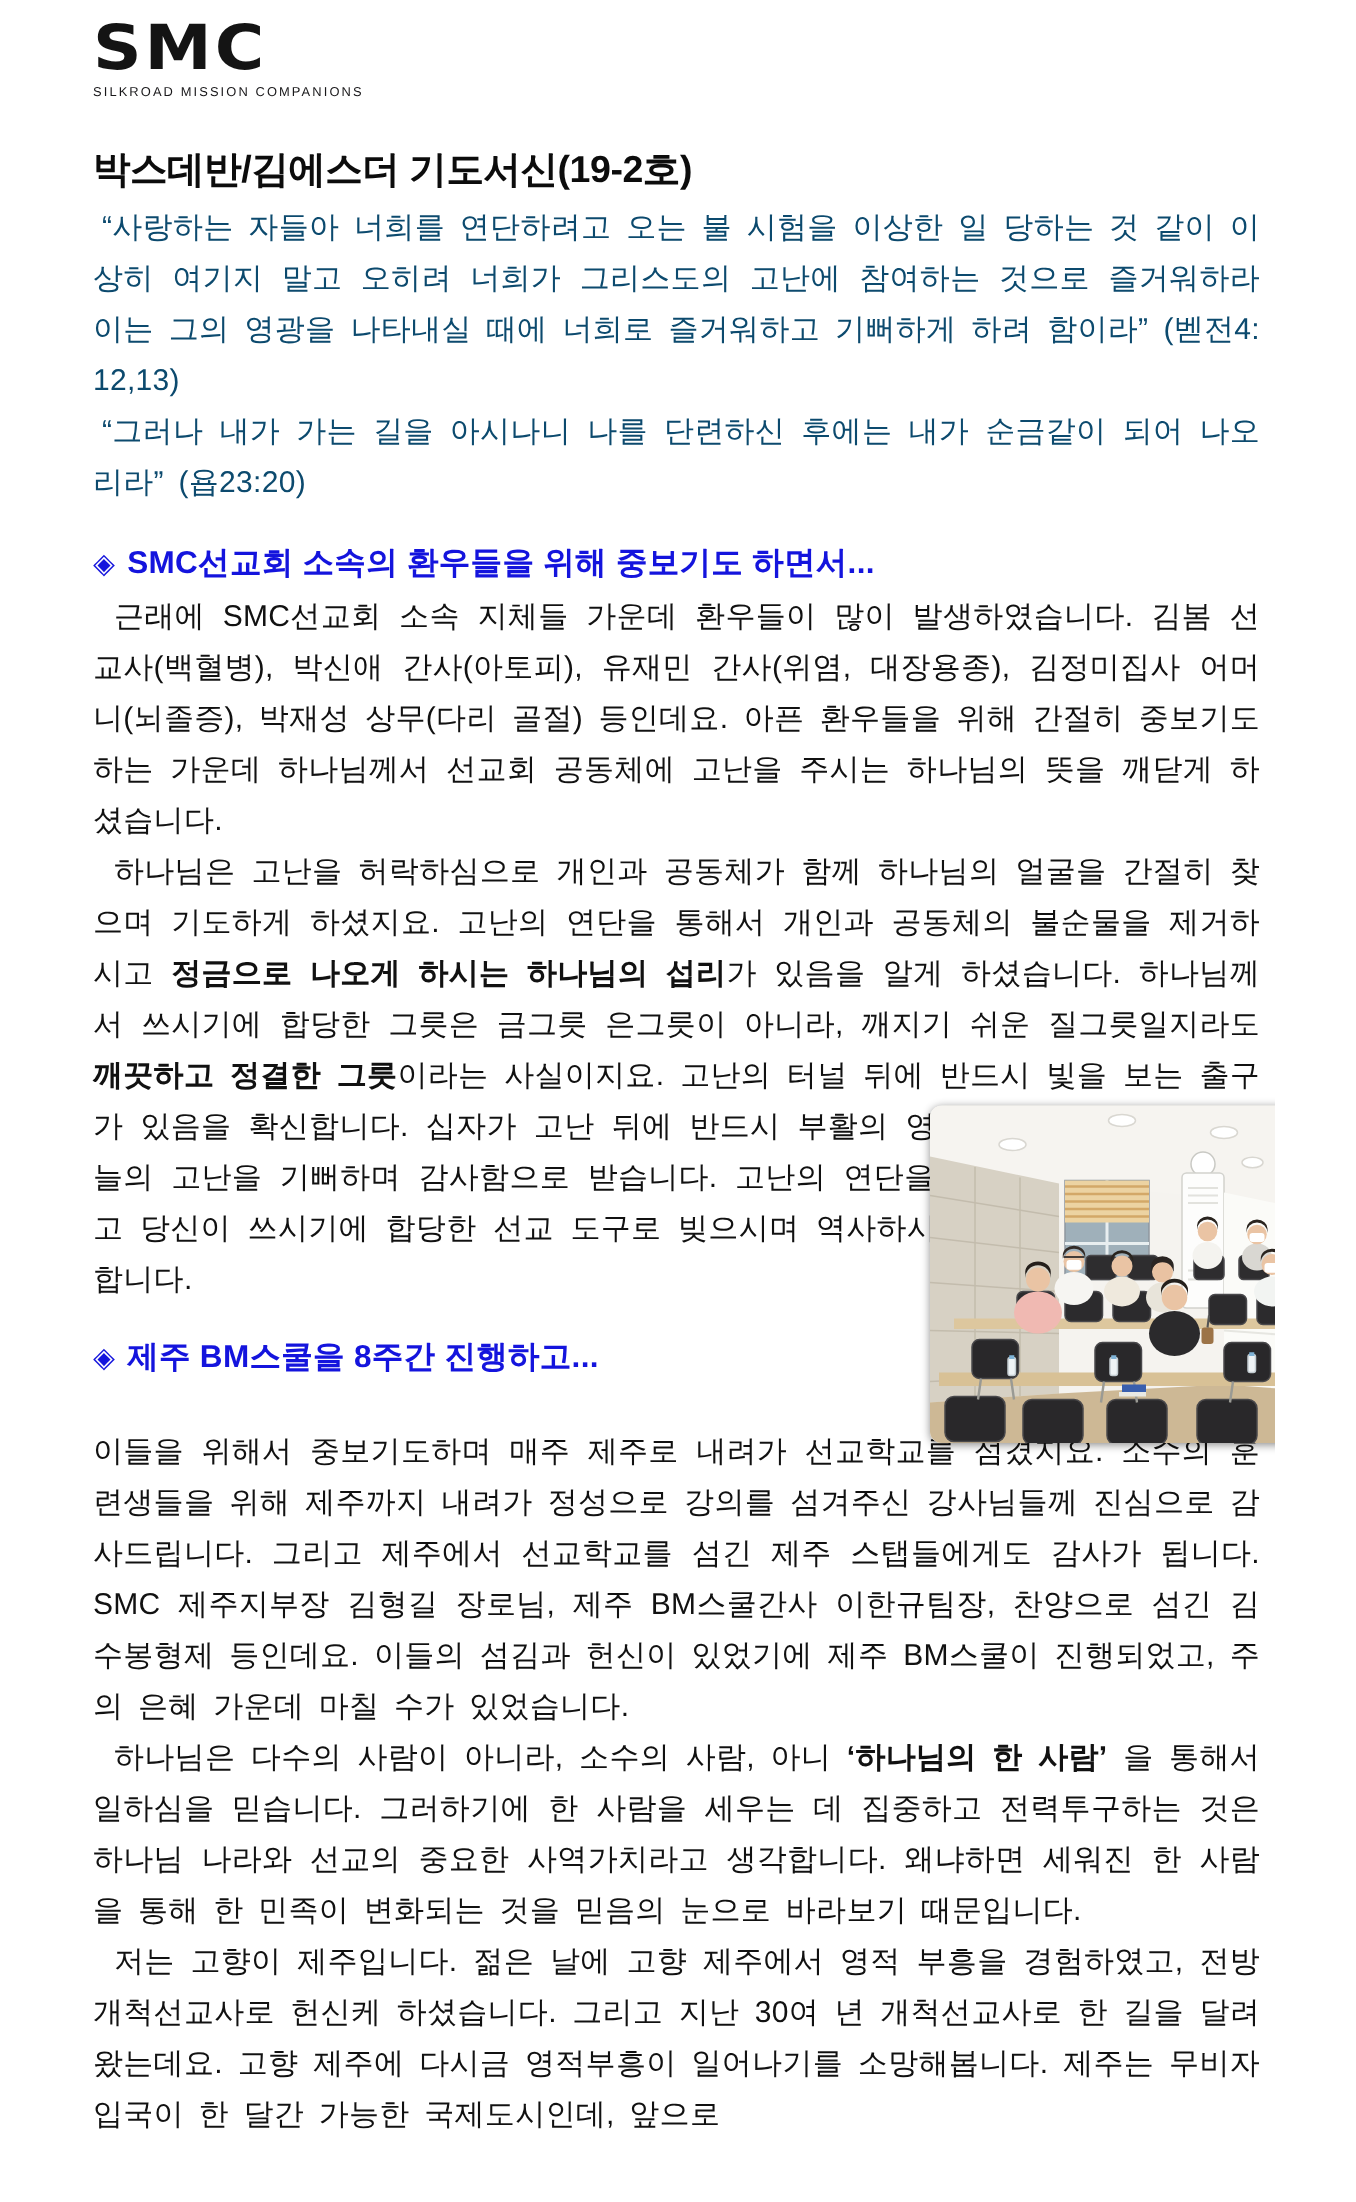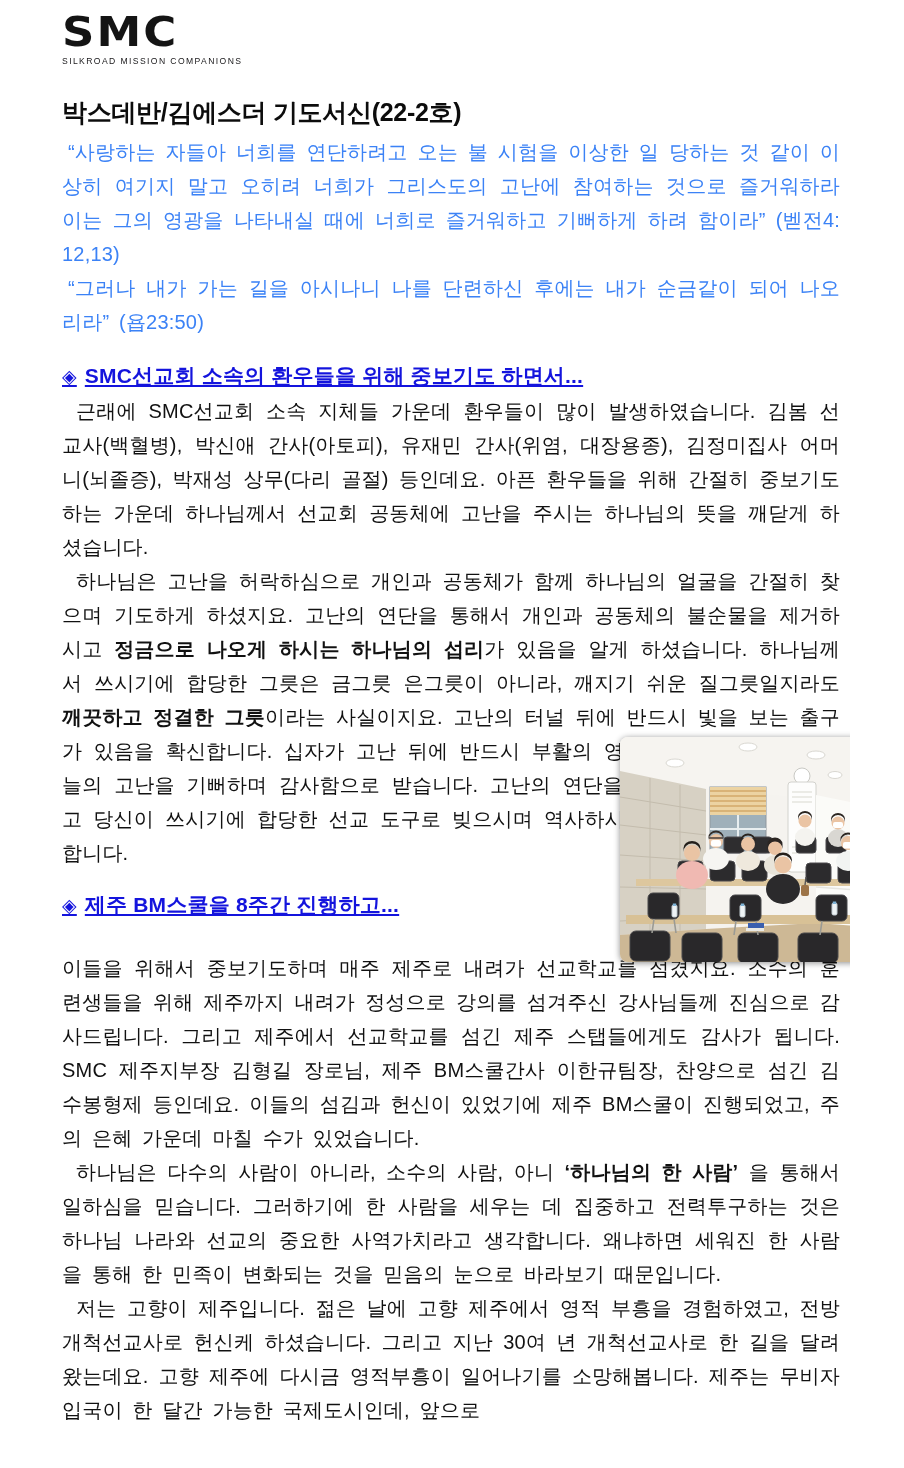--- a/index.html
+++ b/index.html
@@ -35,29 +35,28 @@
     margin:30px 10px 6px 8px;
     font-size:25px;font-weight:bold;color:#0c0c0c;letter-spacing:-0.3px;
   }
   
   .txt{
     margin:0 10px 0 8px;
     font-size:20px;line-height:34px;
     text-align:justify;word-break:break-all;
     letter-spacing:0.2px;word-spacing:4px;
   }
-  .verse{color:#3b82f6;text-indent:6px;}
+  .verse{color:#0c4a6e;text-indent:6px;}
   .indent{text-indent:14px;}
   .b{font-weight:bold;}
   
   .sec-heading{
     margin:20px 10px 2px 8px;
     font-size:21px;line-height:30px;font-weight:bold;color:#1414dd;
     letter-spacing:0.2px;
-    text-decoration:underline;
   }
   .diamond-icon{font-size:19px;margin-right:8px;color:#1414dd;}
   .gap-top{margin-top:22px;}
   
   .figure{
     position:absolute;left:566px;top:737px;width:331px;
   }
   .photo-frame{
     width:331px;height:225px;border-radius:8px;overflow:hidden;
     box-shadow:0 1px 6px rgba(0,0,0,0.45);
@@ -77,24 +76,24 @@
 
 <div class="page">
 
   <div class="header">
     <div class="logo-block">
       <div class="logo-text">SMC</div>
       <div class="logo-sub">SILKROAD MISSION COMPANIONS</div>
     </div>
   </div>
 
-  <div class="doc-title">박스데반/김에스더 기도서신(22-2호)</div>
+  <div class="doc-title">박스데반/김에스더 기도서신(19-2호)</div>
 
   <p class="txt verse">“사랑하는 자들아 너희를 연단하려고 오는 불 시험을 이상한 일 당하는 것 같이 이상히 여기지 말고 오히려 너희가 그리스도의 고난에 참여하는 것으로 즐거워하라 이는 그의 영광을 나타내실 때에 너희로 즐거워하고 기뻐하게 하려 함이라” (벧전4:12,13)</p>
-  <p class="txt verse">“그러나 내가 가는 길을 아시나니 나를 단련하신 후에는 내가 순금같이 되어 나오리라” (욥23:50)</p>
+  <p class="txt verse">“그러나 내가 가는 길을 아시나니 나를 단련하신 후에는 내가 순금같이 되어 나오리라” (욥23:20)</p>
 
   <div class="sec-heading gap-top">
     <span class="diamond-icon">◈</span><span>SMC선교회 소속의 환우들을 위해 중보기도 하면서...</span>
   </div>
   <p class="txt indent">근래에 SMC선교회 소속 지체들 가운데 환우들이 많이 발생하였습니다. 김봄 선교사(백혈병), 박신애 간사(아토피), 유재민 간사(위염, 대장용종), 김정미집사 어머니(뇌졸증), 박재성 상무(다리 골절) 등인데요. 아픈 환우들을 위해 간절히 중보기도하는 가운데 하나님께서 선교회 공동체에 고난을 주시는 하나님의 뜻을 깨닫게 하셨습니다.</p>
   <p class="txt indent"><span>하나님은 고난을 허락하심으로 개인과 공동체가 함께 하나님의 얼굴을 간절히 찾으며 기도하게 하셨지요. 고난의 연단을 통해서 개인과 공동체의 불순물을 제거하시고 </span><span class="b">정금으로 나오게 하시는 하나님의 섭리</span><span>가 있음을 알게 하셨습니다. 하나님께서 쓰시기에 합당한 그릇은 금그릇 은그릇이 아니라, 깨지기 쉬운 질그릇일지라도 </span><span class="b">깨끗하고 정결한 그릇</span><span>이라는 사실이지요. 고난의 터널 뒤에 반드시 빛을 보는 출구가 있음을 확신합니다. 십자가 고난 뒤에 반드시 부활의 영광이 있음을 믿기에 오늘의 고난을 기뻐하며 감사함으로 받습니다. 고난의 연단을 통해 우리를 다듬으시고 당신이 쓰시기에 합당한 선교 도구로 빚으시며 역사하시는 우리 하나님을 찬양합니다.</span></p>
 
   <div class="sec-heading">
     <span class="diamond-icon">◈</span><span>제주 BM스쿨을 8주간 진행하고...</span>
   </div>

